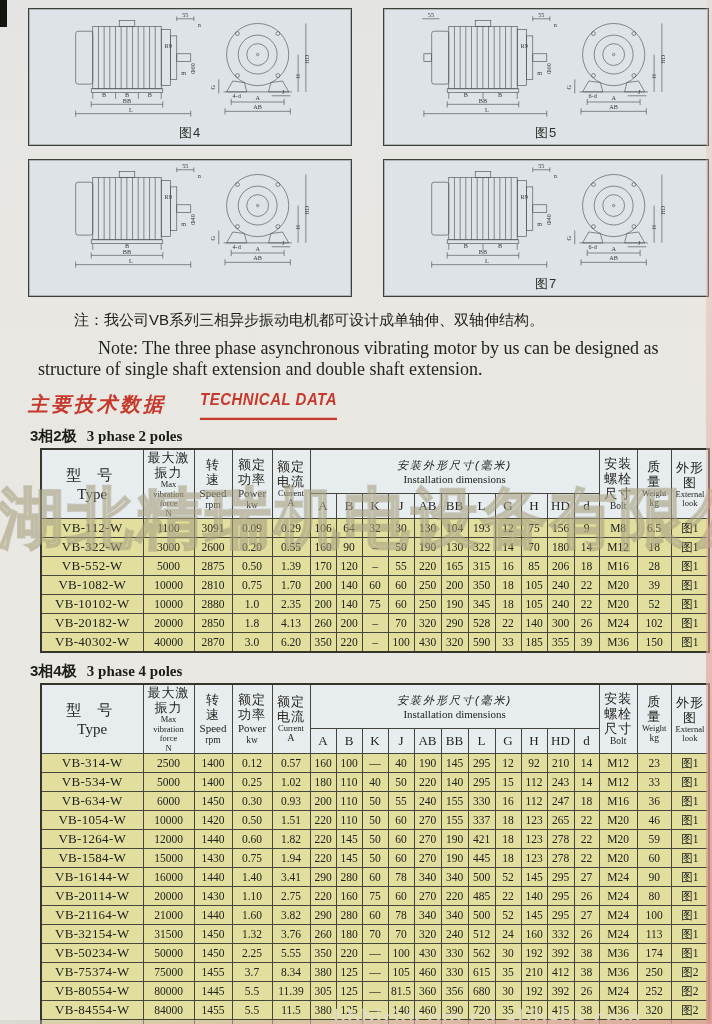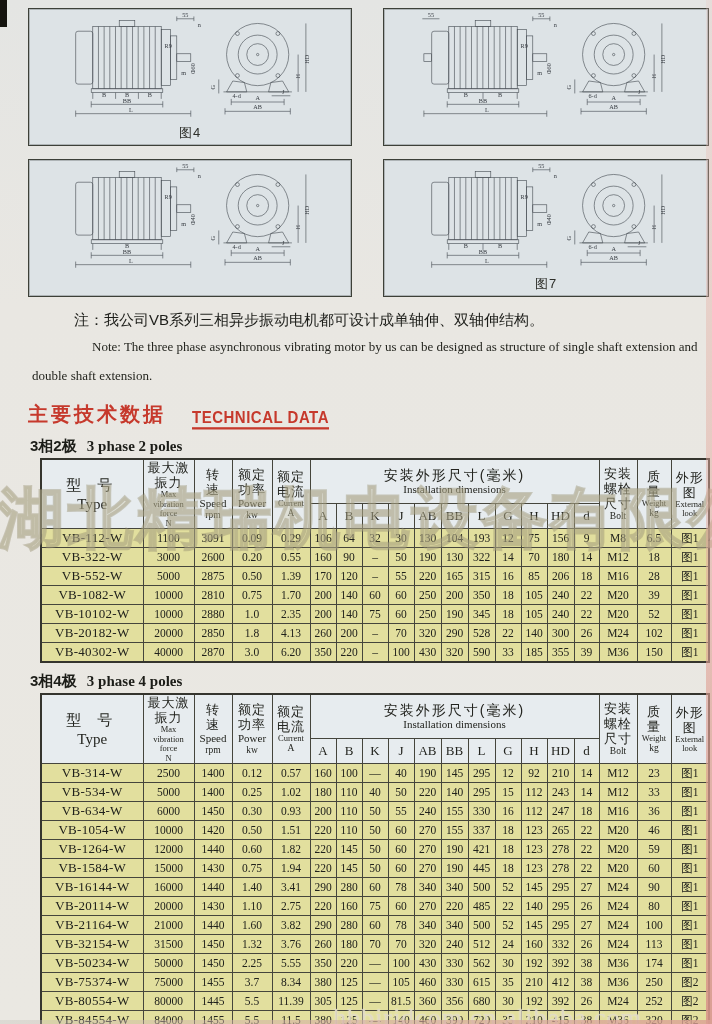--- a/index.html
+++ b/index.html
@@ -30,39 +30,39 @@
     stroke:#474d54;stroke-width:.8;fill:none;}
   .motor-diagram text{font:8px "Liberation Serif","DejaVu Serif",serif;fill:#373c42;
     text-anchor:middle;stroke:none;}
   .fig-caption{position:absolute;bottom:3px;left:0;width:100%;text-align:center;
     font-size:13px;color:#2e2f2a;letter-spacing:1px;}
 
   
   .note{margin:12px 10px 0 30px;font-family:"Liberation Serif","DejaVu Serif",serif;}
   .note-cn{margin:0 0 1px 44px;font-size:15px;line-height:21px;color:#1d1e1a;
     font-family:"Liberation Sans",sans-serif;}
-  .note-en{margin:2px;font-size:13px;line-height:29px;color:#24251f;text-indent:60px;}
+  .note-en{margin:8px;font-size:18px;line-height:21px;color:#24251f;text-indent:60px;}
 
   
-  .tech-heading{margin:11px 0 0 28px;display:flex;align-items:flex-end;gap:26px;}
+  .tech-heading{margin:11px 0 0 28px;display:flex;gap:34px;font-style:italic;}
   .heading-cn{font-size:20px;font-weight:bold;color:#c6392c;letter-spacing:3px;}
   .heading-en{font-size:15px;font-weight:bold;color:#c6392c;
     border-bottom:2px solid #c6392c;padding-bottom:1px;letter-spacing:.5px;
     font-family:"Liberation Sans",sans-serif;transform:scaleY(1.15);}
 
   .table-title{margin:9px 0 2px 30px;font-size:15px;font-weight:bold;color:#1c1d18;}
   .table-title .tt-en{font-family:"Liberation Serif","DejaVu Serif",serif;font-weight:bold;margin-left:6px;}
 
   
   table.spec{border-collapse:collapse;table-layout:fixed;width:668px;margin-left:40px;
     border:2px solid #35352e;background:#e7ecef;}
   table.spec th,table.spec td{border:1px solid #45453c;text-align:center;padding:0;overflow:hidden;}
   table.spec thead th{background:#e7ecef;font-weight:normal;vertical-align:middle;}
   table.spec .cn{font-size:13px;line-height:15px;white-space:pre-line;letter-spacing:1px;}
-  table.spec .cn-lg{font-size:14px;line-height:16px;letter-spacing:2px;}
+  table.spec .cn-lg{font-size:11px;line-height:16px;letter-spacing:2px;font-style:italic;}
   table.spec .cn-type{font-size:15px;line-height:20px;letter-spacing:6px;}
   table.spec .en{font-size:8.5px;line-height:9.5px;font-family:"Liberation Serif",serif;white-space:pre-line;}
   table.spec .en-lg{font-size:15px;line-height:18px;font-family:"Liberation Serif",serif;}
   table.spec .en-md{font-size:11px;line-height:13px;font-family:"Liberation Serif",serif;}
   table.spec .unit{font-size:9.5px;line-height:11px;font-family:"Liberation Serif",serif;}
   table.spec tr.sub th{font-family:"Liberation Serif","DejaVu Serif",serif;font-size:13px;height:24px;}
   table.spec tbody td{background:#e2df9e;font-family:"Liberation Serif","DejaVu Serif",serif;
     font-size:11.5px;height:18px;line-height:18px;color:#20211c;}
   table.spec tbody td.model{font-size:13px;letter-spacing:.3px;text-align:center;}
 
@@ -225,20 +225,21 @@
             <line x1="282" y1="113" x2="282" y2="121"></line>
   <text x="248" y="114">A</text>
   <line x1="206" y1="129" x2="290" y2="129"></line>
             <line x1="206" y1="125" x2="206" y2="133"></line>
             <line x1="290" y1="125" x2="290" y2="133"></line>
   <text x="248" y="126">AB</text>
   <line x1="266" y1="109" x2="290" y2="109"></line>
             <text x="281" y="107">J</text>
   <text x="221" y="112">6-d</text>
   </svg></div>
+      <div class="fig-caption">图5</div>
     </div>
     <div class="diagram-box">
       <div class="motor-diagram"><svg viewBox="0 0 322 144" preserveAspectRatio="xMidYMid meet">
 
   <rect x="14" y="26" width="22" height="68" rx="3"></rect>
   <rect x="36" y="20" width="88" height="80"></rect>
             <line x1="43.3" y1="20" x2="43.3" y2="100"></line>
             <line x1="50.6" y1="20" x2="50.6" y2="100"></line>
             <line x1="57.9" y1="20" x2="57.9" y2="100"></line>
             <line x1="65.2" y1="20" x2="65.2" y2="100"></line>

